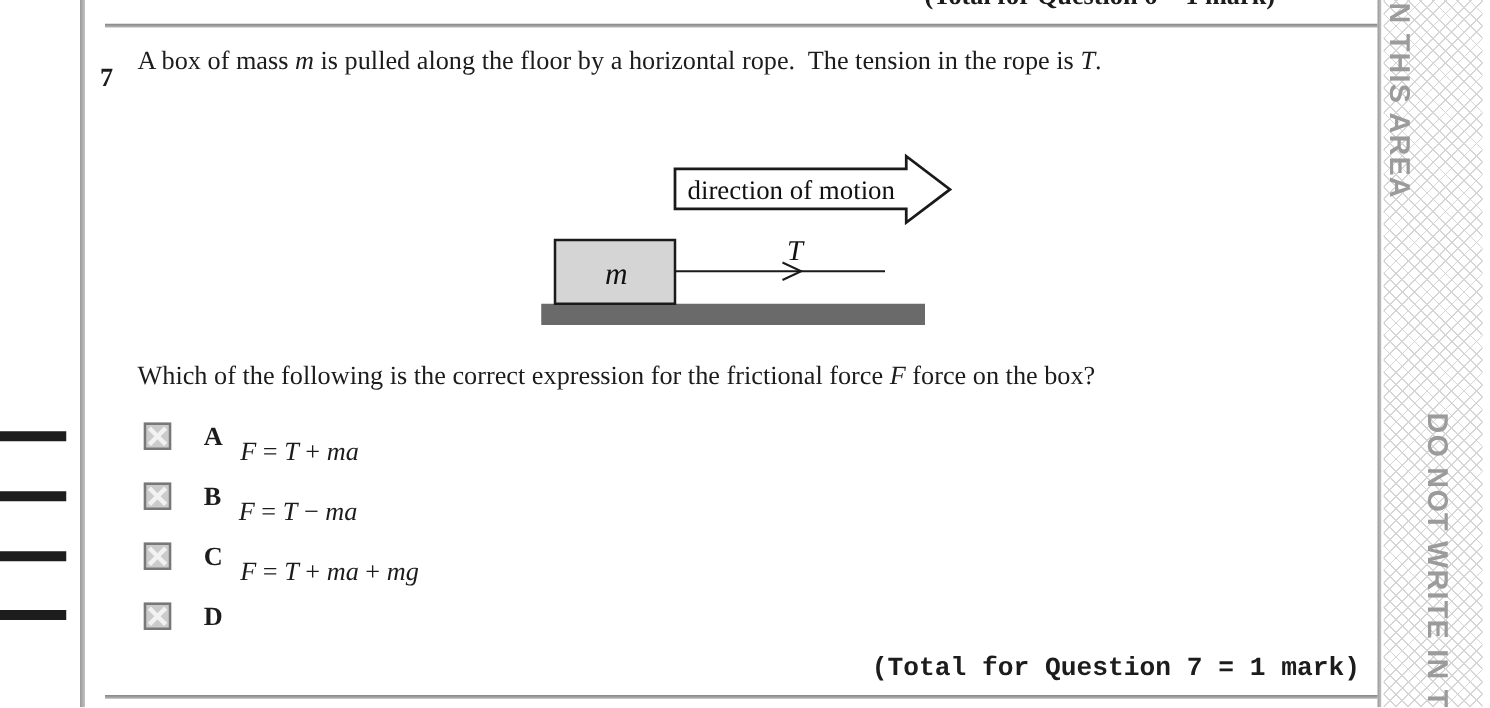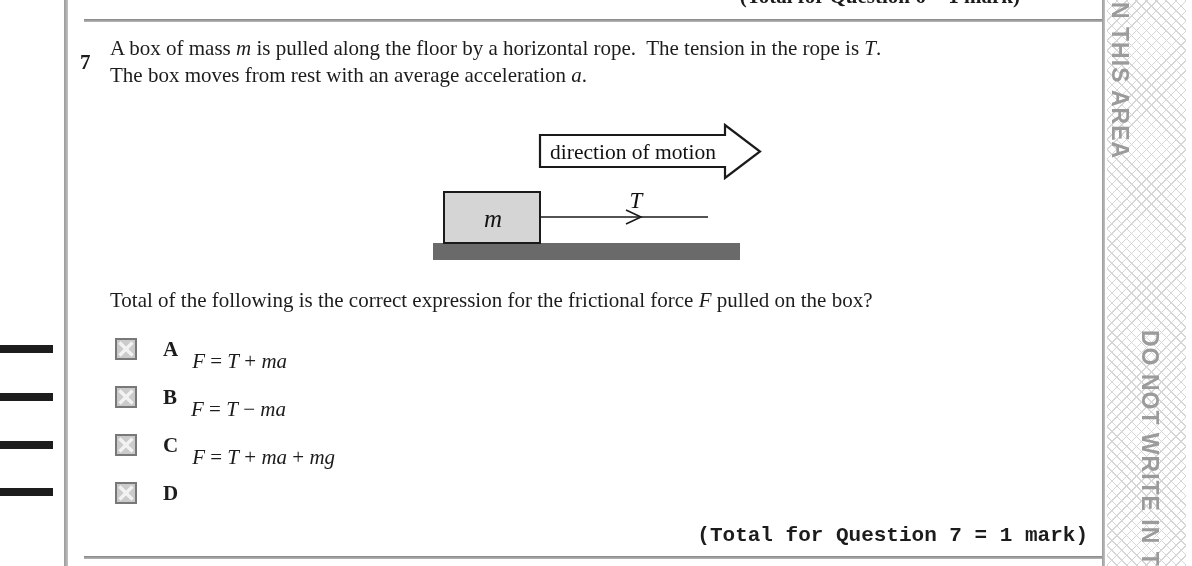--- a/index.html
+++ b/index.html
@@ -81,35 +81,34 @@
   <div class="vline left"></div>
   <div class="vline right"></div>
 
   <div class="hatch"></div>
   <div class="side-text side-top">N THIS AREA</div>
   <div class="side-text side-bottom">DO NOT WRITE IN THIS</div>
 
   <div class="qnum">7</div>
   <div class="stem">
     <div><span>A box of mass </span><i>m</i><span> is pulled along the floor by a horizontal rope.&nbsp; The tension in the rope is </span><i>T</i><span>.</span></div>
-    <div><span>The box moves from rest with an average acceleration </span><i>a</i><span>.</span></div>
   </div>
 
   <svg class="diagram" viewBox="0 0 340 145">
     <polygon points="110,15 295,15 295,5 330,31.5 295,58 295,47 110,47" fill="#ffffff" stroke="#1a1a1a" stroke-width="2.2"></polygon>
     <text x="203" y="39" font-size="21.5" text-anchor="middle">direction of motion</text>
     <rect x="3" y="123" width="307" height="17" fill="#6a6a6a"></rect>
     <rect x="14" y="72" width="96" height="51" fill="#d5d5d5" stroke="#1a1a1a" stroke-width="2"></rect>
     <text x="63" y="107" font-size="25" font-style="italic" text-anchor="middle">m</text>
     <line x1="110" y1="97" x2="278" y2="97" stroke="#1a1a1a" stroke-width="1.6"></line>
     <polyline points="196,90 211,97 196,104" fill="none" stroke="#1a1a1a" stroke-width="1.6"></polyline>
     <text x="206" y="88" font-size="23" font-style="italic" text-anchor="middle">T</text>
   </svg>
 
-  <div class="prompt"><span>Total of the following is the correct expression for the frictional force </span><i>F</i><span> pulled on the box?</span></div>
+  <div class="prompt"><span>Which of the following is the correct expression for the frictional force </span><i>F</i><span> force on the box?</span></div>
 
   <div class="option" style="top:337px">
     <span class="cbx">
       <svg width="18" height="18" viewBox="0 0 18 18">
         <line x1="2.5" y1="2.5" x2="15.5" y2="15.5" stroke="#f2f2f2" stroke-width="3.4"></line>
         <line x1="15.5" y1="2.5" x2="2.5" y2="15.5" stroke="#f2f2f2" stroke-width="3.4"></line>
       </svg>
     </span>
     <span class="letter">A</span>
     <span class="formula"><i>F</i><span> = </span><i>T</i><span> + </span><i>ma</i></span>

